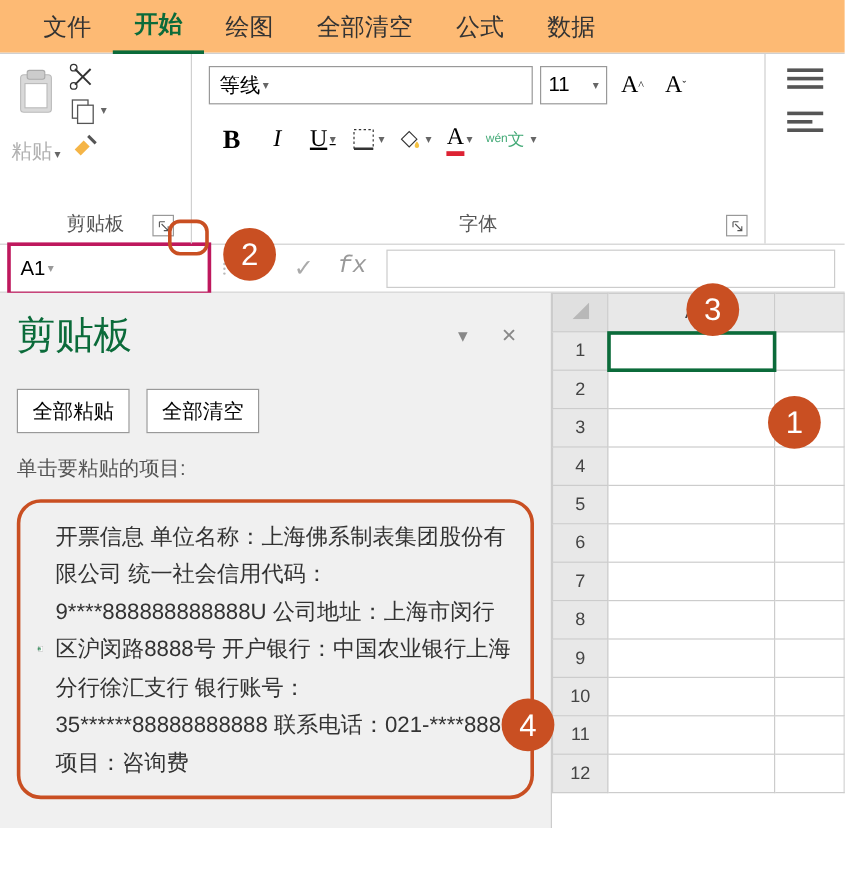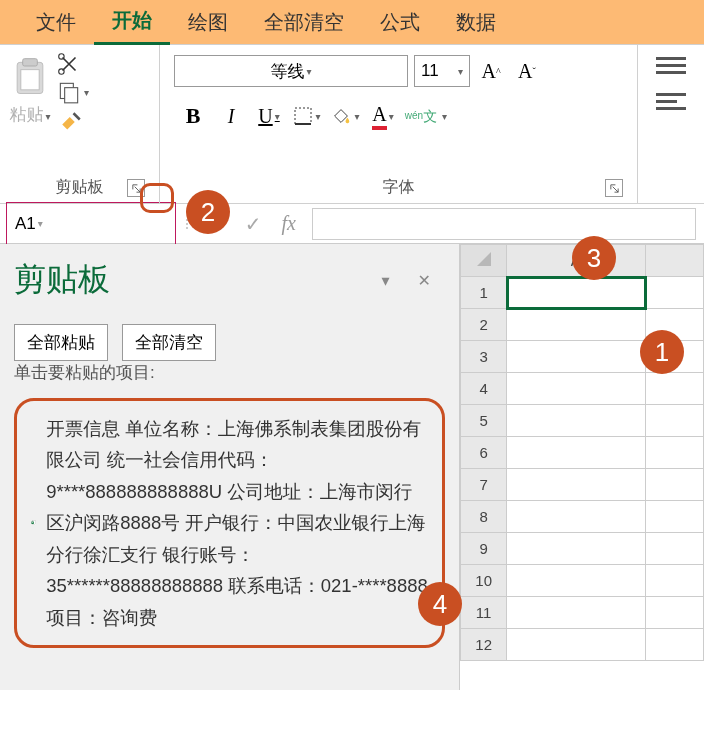--- a/index.html
+++ b/index.html
@@ -20,56 +20,56 @@
 
 
 .clip-col1 { display: flex; flex-direction: column; align-items: center; color: #b0b0b0; }
 .clip-icon { width: 44px; height: 44px; margin-top: 4px; }
 .clip-col2 { display: flex; flex-direction: column; gap: 2px; margin-left: 4px; }
 .row-ic { display: flex; align-items: center; }
 
 
 .font-body { flex-direction: column; gap: 10px; padding: 4px 6px; }
 .font-row1 { display: flex; gap: 6px; align-items: center; }
-.font-select { width: 234px; height: 32px; border: 1px solid #999; padding: 0 8px; font-size: 17px; display: flex; align-items: center; justify-content: center; }
+.font-select { width: 270px; height: 32px; border: 1px solid #999; padding: 0 8px; font-size: 17px; display: flex; align-items: center; justify-content: flex-start; }
 .size-select { width: 56px; height: 32px; border: 1px solid #999; padding: 0 6px; font-size: 17px; display: flex; align-items: center; justify-content: space-between; }
 .font-grow { width: 30px; height: 32px; display: flex; align-items: center; justify-content: center; font-size: 20px; }
 .font-row2 { display: flex; gap: 0; align-items: center; }
 .fbtn { width: 38px; height: 38px; display: flex; align-items: center; justify-content: center; font-size: 20px; }
 .fbtn.b { font-weight: 900; font-family: "Times New Roman", serif; font-size: 22px; }
 .fbtn.i { font-style: italic; font-family: "Times New Roman", serif; }
 .fbtn.u { text-decoration: underline; font-family: "Times New Roman", serif; }
 .fbtn.wd { display:flex; align-items:center; }
 .chev { font-size: 10px; color: #666; margin-left: 2px; }
 
 
 .align-body { flex-direction: column; gap: 14px; padding: 6px 10px; align-items: center; }
 .hlines { width: 30px; height: 22px; display: flex; flex-direction: column; gap: 4px; }
 .hlines span { height: 3px; background: #555; }
 
 
 .fbar { display: flex; height: 40px; align-items: center; border-bottom: 1px solid #ccc; }
-.name-box { width: 170px; height: 44px; border: 1px solid #be185d; margin: 0 6px; padding: 0 8px; display: flex; align-items: center; justify-content: flex-start; font-size: 17px; }
+.name-box { width: 170px; height: 44px; border: 3px solid #be185d; margin: 0 6px; padding: 0 8px; display: flex; align-items: center; justify-content: flex-start; font-size: 17px; }
 .fbar-sep { width: 10px; display: flex; flex-direction: column; gap: 2px; align-items: center; }
 .fbar-sep i { width: 2px; height: 2px; background: #bbb; border-radius: 50%; }
 .fbar-btns { display: flex; gap: 20px; padding: 0 16px; color: #aaa; font-size: 20px; }
-.fx { font-style: italic; font-family: Liberation Serif, serif; color: #999; }
+.fx { font-style: italic; font-family: Liberation Mono, monospace; color: #999; }
 .fbar-input { flex: 1; height: 32px; border: 1px solid #ccc; margin-right: 8px; }
 
 
 .lower { display: flex; height: 446px; position: relative; }
 
 
 .pane { width: 460px; background: #f0f0f0; padding: 14px; border-right: 1px solid #ccc; position: relative; }
 .pane-head { display: flex; align-items: center; }
 .pane-title { font-size: 32px; color: #0b6b3a; flex: 1; }
 .pane-ctrl { color: #888; font-size: 16px; padding: 2px 14px; cursor: pointer; }
 .pane-buttons { display: flex; gap: 14px; margin-top: 22px; }
 .pane-btn { border: 1px solid #999; background: #fff; padding: 6px 12px; font-size: 17px; cursor: pointer; }
-.pane-hint { font-size: 17px; color: #555; }
+.pane-hint { margin-top: 18px; font-size: 17px; color: #555; }
 .clip-item { display: flex; margin-top: 14px; border: 3px solid #c94f22; border-radius: 20px; padding: 12px 14px; }
 .clip-item-icon { width: 28px; align-self: center; margin-right: 10px; }
 .clip-text { font-size: 18.5px; line-height: 1.7; color: #333; }
 
 
 .sheet { flex: 1; background: #fff; }
 .sheet table { border-collapse: collapse; width: 100%; }
 .sheet th, .sheet td { border: 1px solid #ccc; height: 32px; text-align: center; font-weight: normal; }
 .hdr { background: #e8e8e8; }
 .row-hdr { background: #e8e8e8; width: 40px; font-size: 15px; color: #444; }
@@ -97,21 +97,21 @@
 <div class="ribbon">
 
   <div class="group" style="width:160px">
     <div class="group-body">
       <div class="clip-col1">
         <svg class="clip-icon" viewBox="0 0 48 48">
           <rect x="10" y="8" width="28" height="34" rx="3" fill="#d9d9d9" stroke="#bbb"></rect>
           <rect x="16" y="4" width="16" height="8" rx="2" fill="#ccc" stroke="#aaa"></rect>
           <rect x="14" y="16" width="20" height="22" fill="#fff" stroke="#bbb"></rect>
         </svg>
-        <div style="font-size:17px; margin-top:4px;">
+        <div style="font-size:17px; margin-top:16px;">
           <span>粘贴</span><span class="chev">▾</span>
         </div>
       </div>
       <div class="clip-col2">
         <div class="row-ic">
           <svg width="26" height="26" viewBox="0 0 24 24">
               <path d="M6 6l12 12M6 18L18 6" stroke="#333" stroke-width="1.5" fill="none"></path>
               <circle cx="5" cy="5" r="2.5" stroke="#333" fill="none"></circle>
               <circle cx="5" cy="19" r="2.5" stroke="#333" fill="none"></circle>
             </svg>

